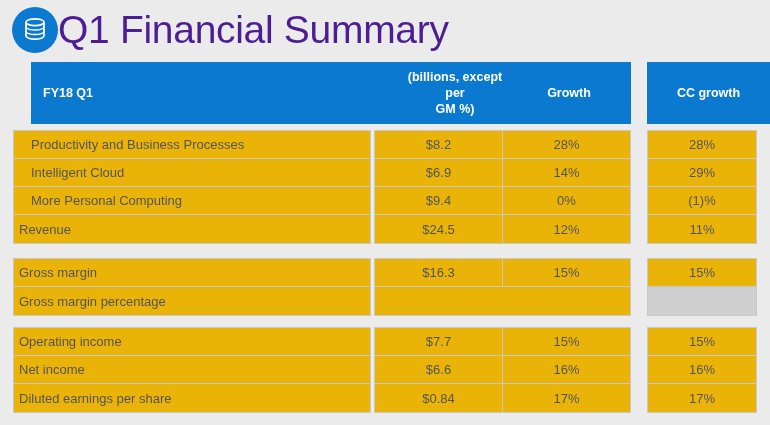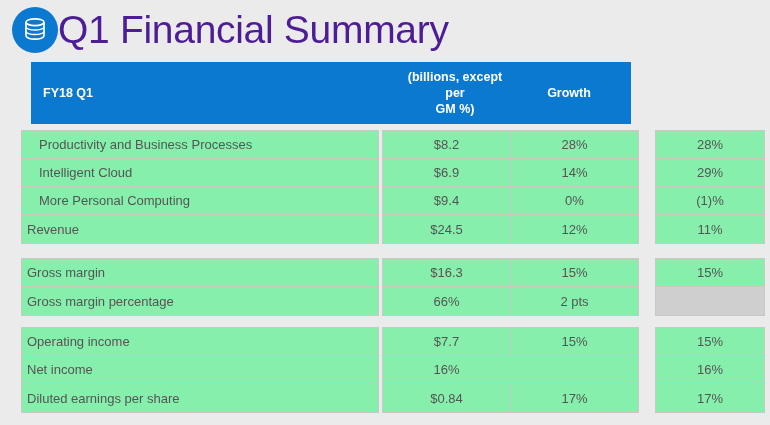--- a/index.html
+++ b/index.html
@@ -92,23 +92,22 @@
   }
   
   #header-row .c-label  { left: 0px;   width: 358px; margin-left: 18px; }
   #header-row .c-value  { left: 361px; width: 133px; }
   #header-row .c-growth { left: 494px; width: 124px; }
   #header-row .c-cc     { left: 634px; width: 123px; }
 
   
   .group {
     border: 1px solid #c8c8c8;
-    background: #86efac;
-    box-sizing: border-box;
-    margin-left: 8px;
+    background: #eab308;
+    box-sizing: border-box;
   }
   .grp-label  { position: absolute; left: 13px;  width: 358px; }
   .grp-value  { position: absolute; left: 374px; width: 257px; }
   .grp-cc     { position: absolute; left: 647px; width: 110px; }
 
   .drow {
     height: 28px;
     box-sizing: border-box;
     border-bottom: 1px solid #c8c8c8;
     display: flex;
@@ -156,20 +155,21 @@
 
 <div id="header-row" class="tbl row">
   <div class="c-label hcell left">FY18 Q1</div>
   <div class="c-value hcell">
     <div>
       <div>(billions, except per</div>
       <div>GM %)</div>
     </div>
   </div>
   <div class="c-growth hcell">Growth</div>
+  <div class="c-cc hcell">CC growth</div>
 </div>
 
 <div id="body-host">
     <div class="group grp-label" style="top: 130px; height: 114px; position: absolute;">
       <div class="drow">
         <span class="lbl indent">Productivity and Business Processes</span>
       </div>
       <div class="drow">
         <span class="lbl indent">Intelligent Cloud</span>
       </div>
@@ -228,26 +228,20 @@
         <span class="lbl">Gross margin percentage</span>
       </div>
     </div>
     <div class="group grp-value" style="top: 258px; height: 58px; position: absolute;">
       <div class="drow">
         <div class="cellpair">
           <div class="cell v">$16.3</div>
           <div class="cell g">15%</div>
         </div>
       </div>
-      <div class="drow last">
-        <div class="cellpair">
-          <div class="cell v">66%</div>
-          <div class="cell g">2 pts</div>
-        </div>
-      </div>
     </div>
     <div class="group grp-cc" style="top: 258px; height: 58px; position: absolute;">
       <div class="drow">
         <div class="cell cc">15%</div>
       </div>
       <div class="drow last">
         <div class="cell cc empty"></div>
       </div>
     </div>
     <div class="group grp-label" style="top: 327px; height: 86px; position: absolute;">
@@ -263,20 +257,21 @@
     </div>
     <div class="group grp-value" style="top: 327px; height: 86px; position: absolute;">
       <div class="drow">
         <div class="cellpair">
           <div class="cell v">$7.7</div>
           <div class="cell g">15%</div>
         </div>
       </div>
       <div class="drow">
         <div class="cellpair">
+          <div class="cell v">$6.6</div>
           <div class="cell g">16%</div>
         </div>
       </div>
       <div class="drow last">
         <div class="cellpair">
           <div class="cell v">$0.84</div>
           <div class="cell g">17%</div>
         </div>
       </div>
     </div>

